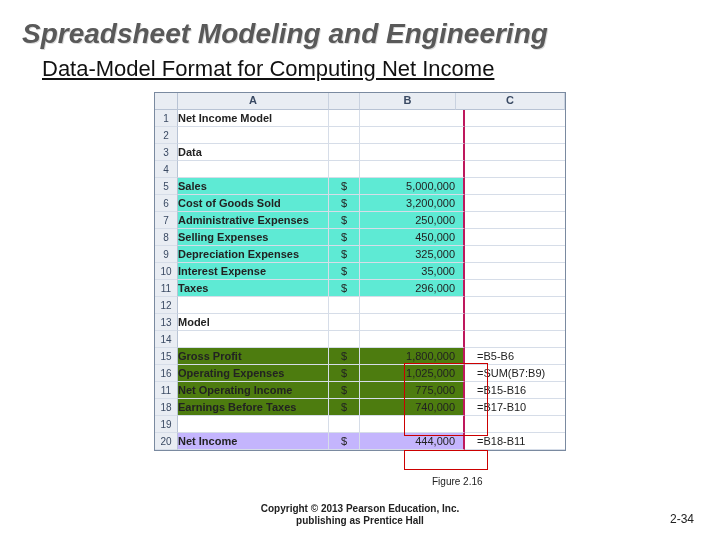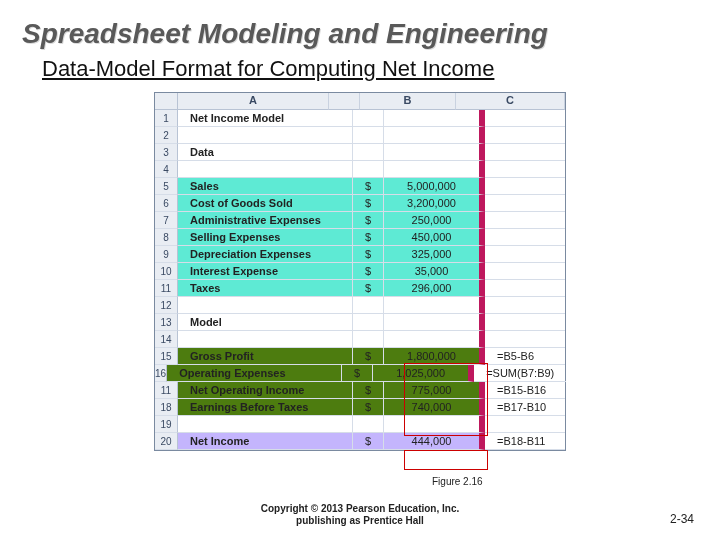--- a/index.html
+++ b/index.html
@@ -9,23 +9,23 @@
   .ss{margin:0 auto;width:410px;border:1.5px solid #7a8aa0;background:#fff;font-size:11px}
   .hdr{display:flex}
   .hdr .corner{width:22px;height:16px;background:#e9edf3;border-right:1px solid #b8c3d4;border-bottom:1px solid #b8c3d4}
   .hdr .col{flex:1;text-align:center;font-weight:bold;color:#3a4a63;background:#e9edf3;border-right:1px solid #c9d2e0;border-bottom:1px solid #b8c3d4;padding:1px 0}
   .hdr .colA{flex:0 0 150px}
   .hdr .colB{flex:0 0 30px}
   .hdr .colC{flex:0 0 95px}
   .hdr .colD{flex:1}
   .row{display:flex;height:17px;line-height:17px}
   .rn{width:22px;text-align:center;background:#e9edf3;border-right:1px solid #b8c3d4;border-bottom:1px solid #d6dde8;color:#3a4a63;font-size:10px}
-  .cA{flex:0 0 150px;padding:0 12px;border-right:1px solid #d6dde8;border-bottom:1px solid #d6dde8;white-space:nowrap;overflow:visible}
+  .cA{flex:0 0 150px;padding:0 0;border-right:1px solid #d6dde8;border-bottom:1px solid #d6dde8;white-space:nowrap;overflow:visible}
   .cB{flex:0 0 30px;text-align:center;border-right:1px solid #d6dde8;border-bottom:1px solid #d6dde8}
-  .cC{flex:0 0 95px;text-align:center;border-right:6px solid #be185d;border-bottom:1px solid #d6dde8}
+  .cC{flex:0 0 95px;text-align:right;padding-right:8px;border-right:2px solid #be185d;border-bottom:1px solid #d6dde8}
   .cD{flex:1;padding:0 12px;border-bottom:1px solid #d6dde8}
   .bold{font-weight:bold}
   .pink{background:#5eead4}
   .blue{background:#4d7c0f}
   .green{background:#c4b5fd}
   .redbox{position:absolute;border:1.5px solid #c00;pointer-events:none}
   .rb1{left:404px;top:363px;width:82px;height:71px}
   .rb2{left:404px;top:450px;width:82px;height:18px}
   .figcap{position:absolute;top:476px;left:432px;font-size:10px}
   .copy{position:absolute;bottom:14px;left:0;right:0;text-align:center;font-size:10px;font-weight:bold;line-height:1.15}

